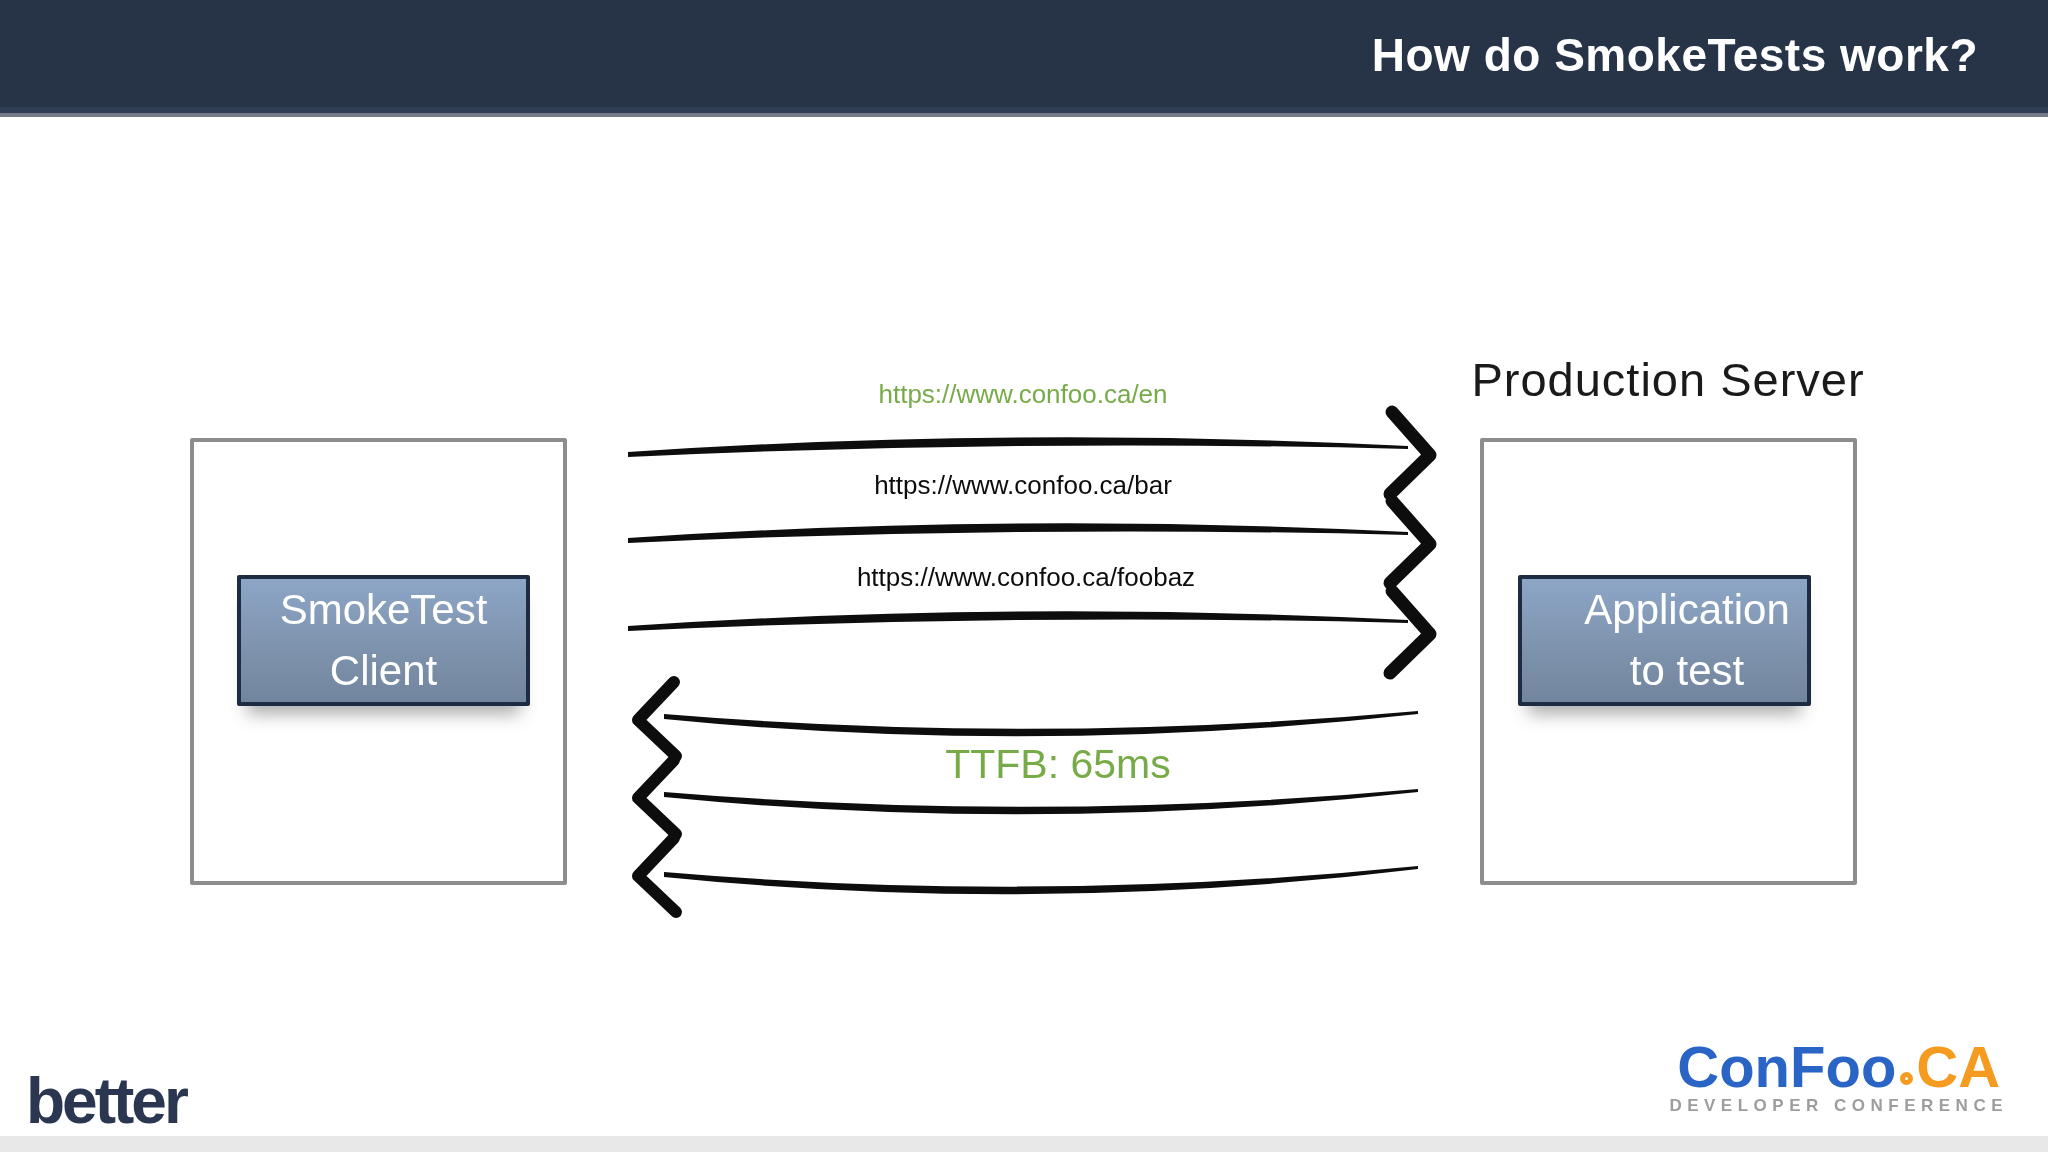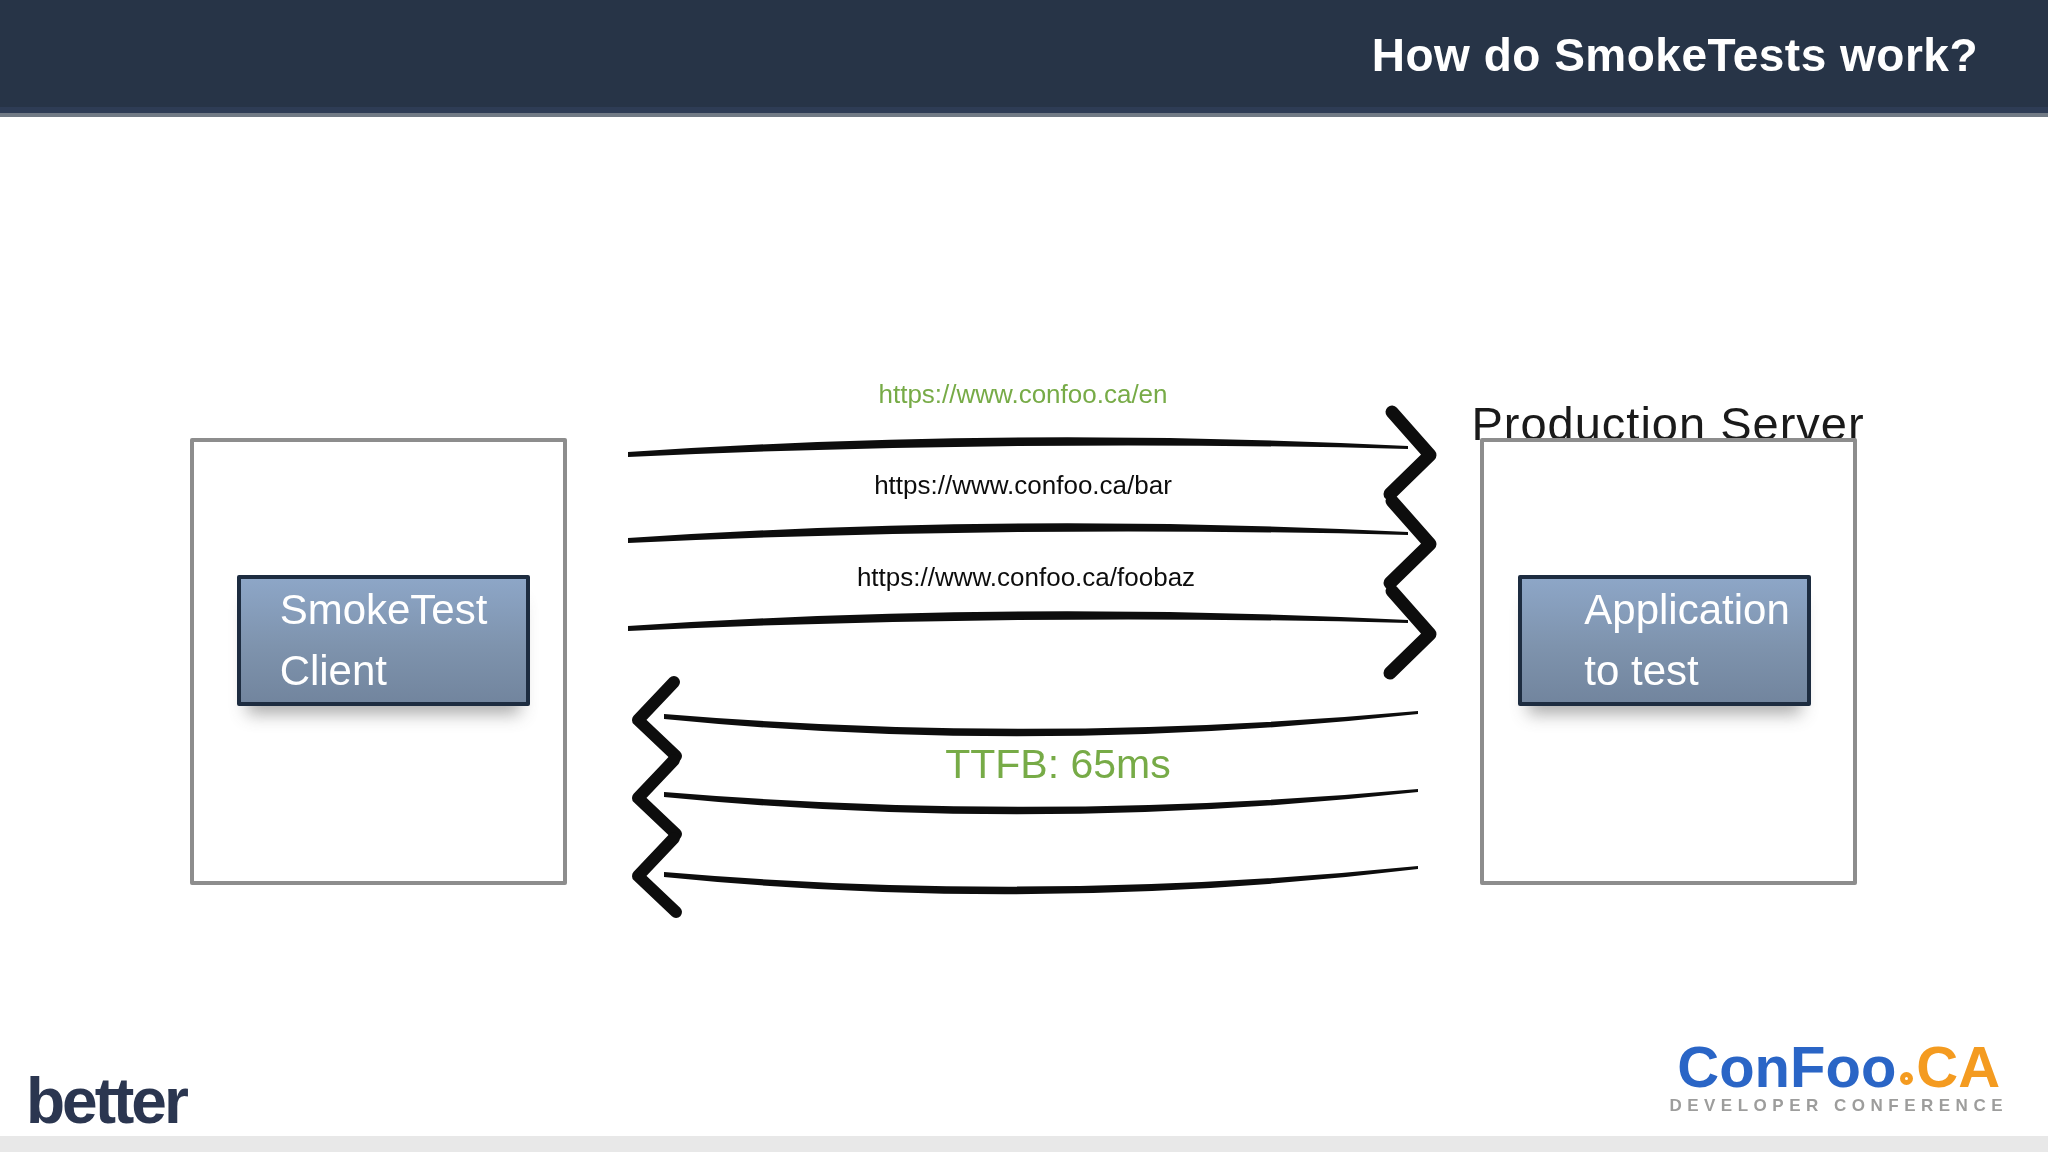--- a/index.html
+++ b/index.html
@@ -16,27 +16,27 @@
   
   .titlebar{position:absolute;left:0;top:0;width:2048px;height:117px;background:var(--header_bg);
     box-shadow:inset 0 -6px 0 var(--header_accent);border-bottom:4px solid var(--header_edge);}
   .titlebar h1{position:absolute;right:70px;top:50%;transform:translateY(-54%);
     font-size:46px;font-weight:700;letter-spacing:.5px;color:var(--header_text);white-space:nowrap;}
 
   
   .server-label{position:absolute;transform:translateX(-50%);font-size:47px;font-weight:400;
     color:var(--label_text);letter-spacing:1px;white-space:nowrap;}
   .label-ci{left:379px;top:352px;}
-  .label-prod{left:1668px;top:352px;margin-top:44px;}
+  .label-prod{left:1668px;top:352px;}
   .server-box{position:absolute;width:377px;height:447px;background:#fff;border:4px solid var(--box_border);border-radius:2px;}
   .box-left{left:190px;top:438px;}
   .box-right{left:1480px;top:438px;}
   .chip{position:absolute;width:293px;height:131px;border:4px solid var(--chip_border);border-radius:2px;
     background:linear-gradient(180deg,var(--chip_top) 0%,var(--chip_mid) 55%,var(--chip_bottom) 100%);
-    color:var(--chip_text);font-size:42px;line-height:1.43;white-space:pre-line;
+    color:var(--chip_text);font-size:42px;line-height:1.43;text-align:center;white-space:pre-line;
     display:flex;align-items:center;justify-content:center;
     box-shadow:0 18px 16px -10px rgba(70,70,70,.45);}
   .chip-left{left:237px;top:575px;}
   .chip-right{left:1518px;top:575px;padding-left:45px;}
 
   
   .arrows{position:absolute;left:0;top:0;width:2048px;height:1152px;}
   .taper{fill:var(--ink);}
   .chev{fill:none;stroke:var(--ink);stroke-width:13;stroke-linecap:round;stroke-linejoin:round;}
   .chev-back{stroke-width:12;}

